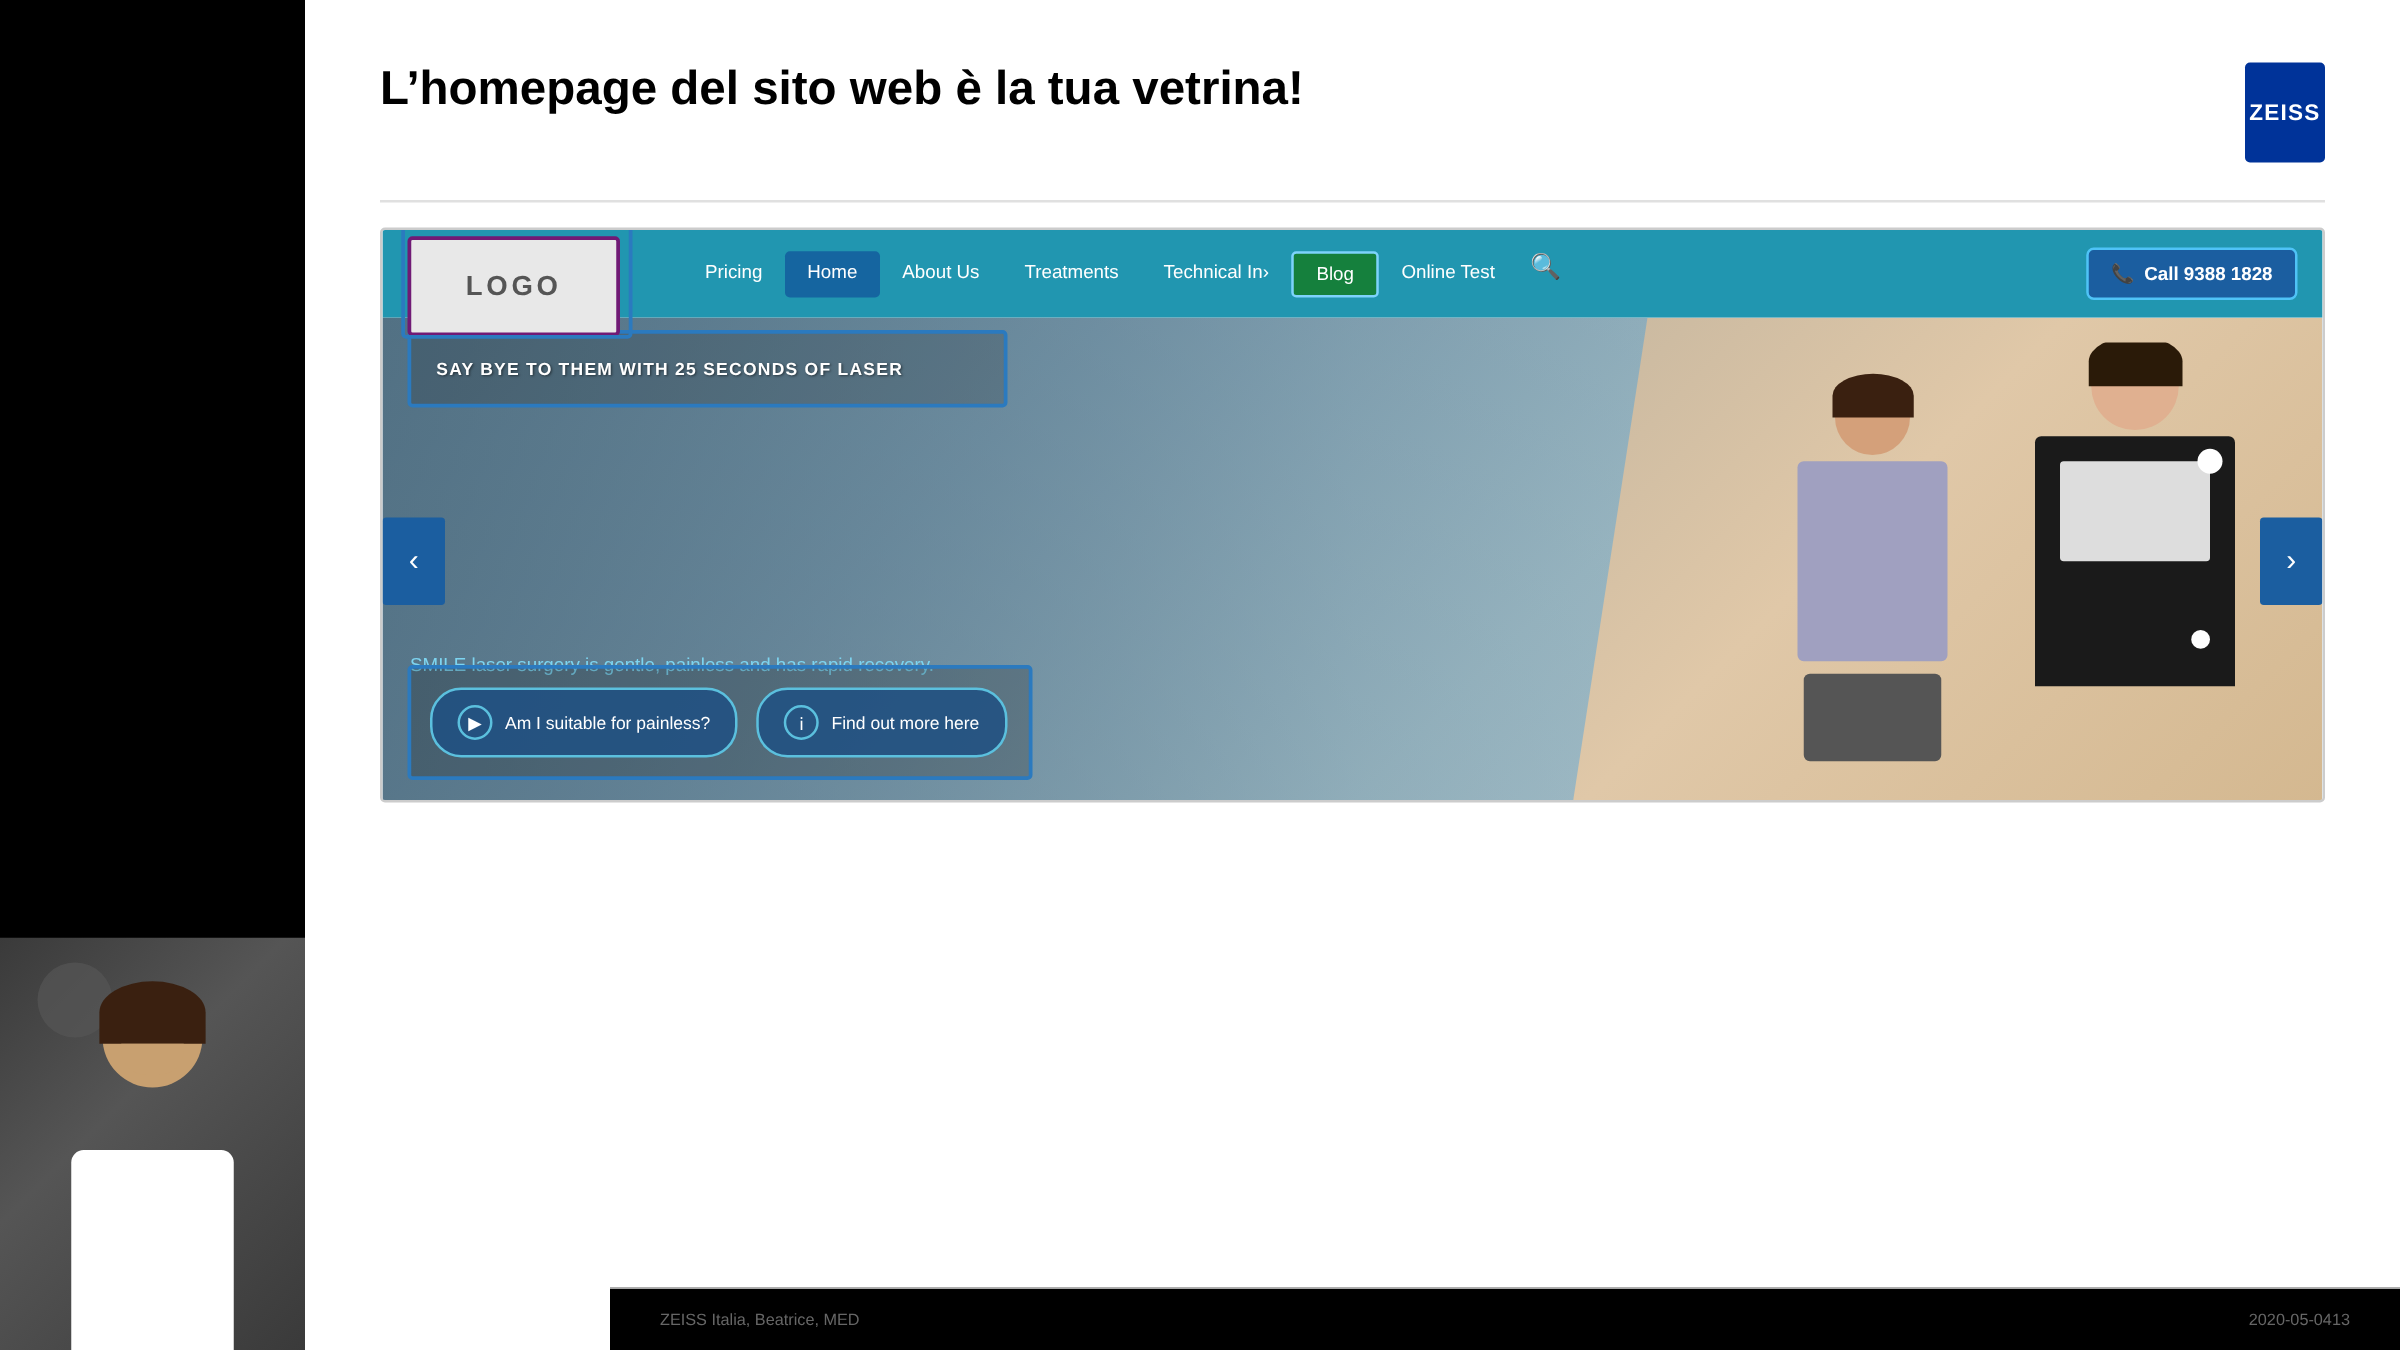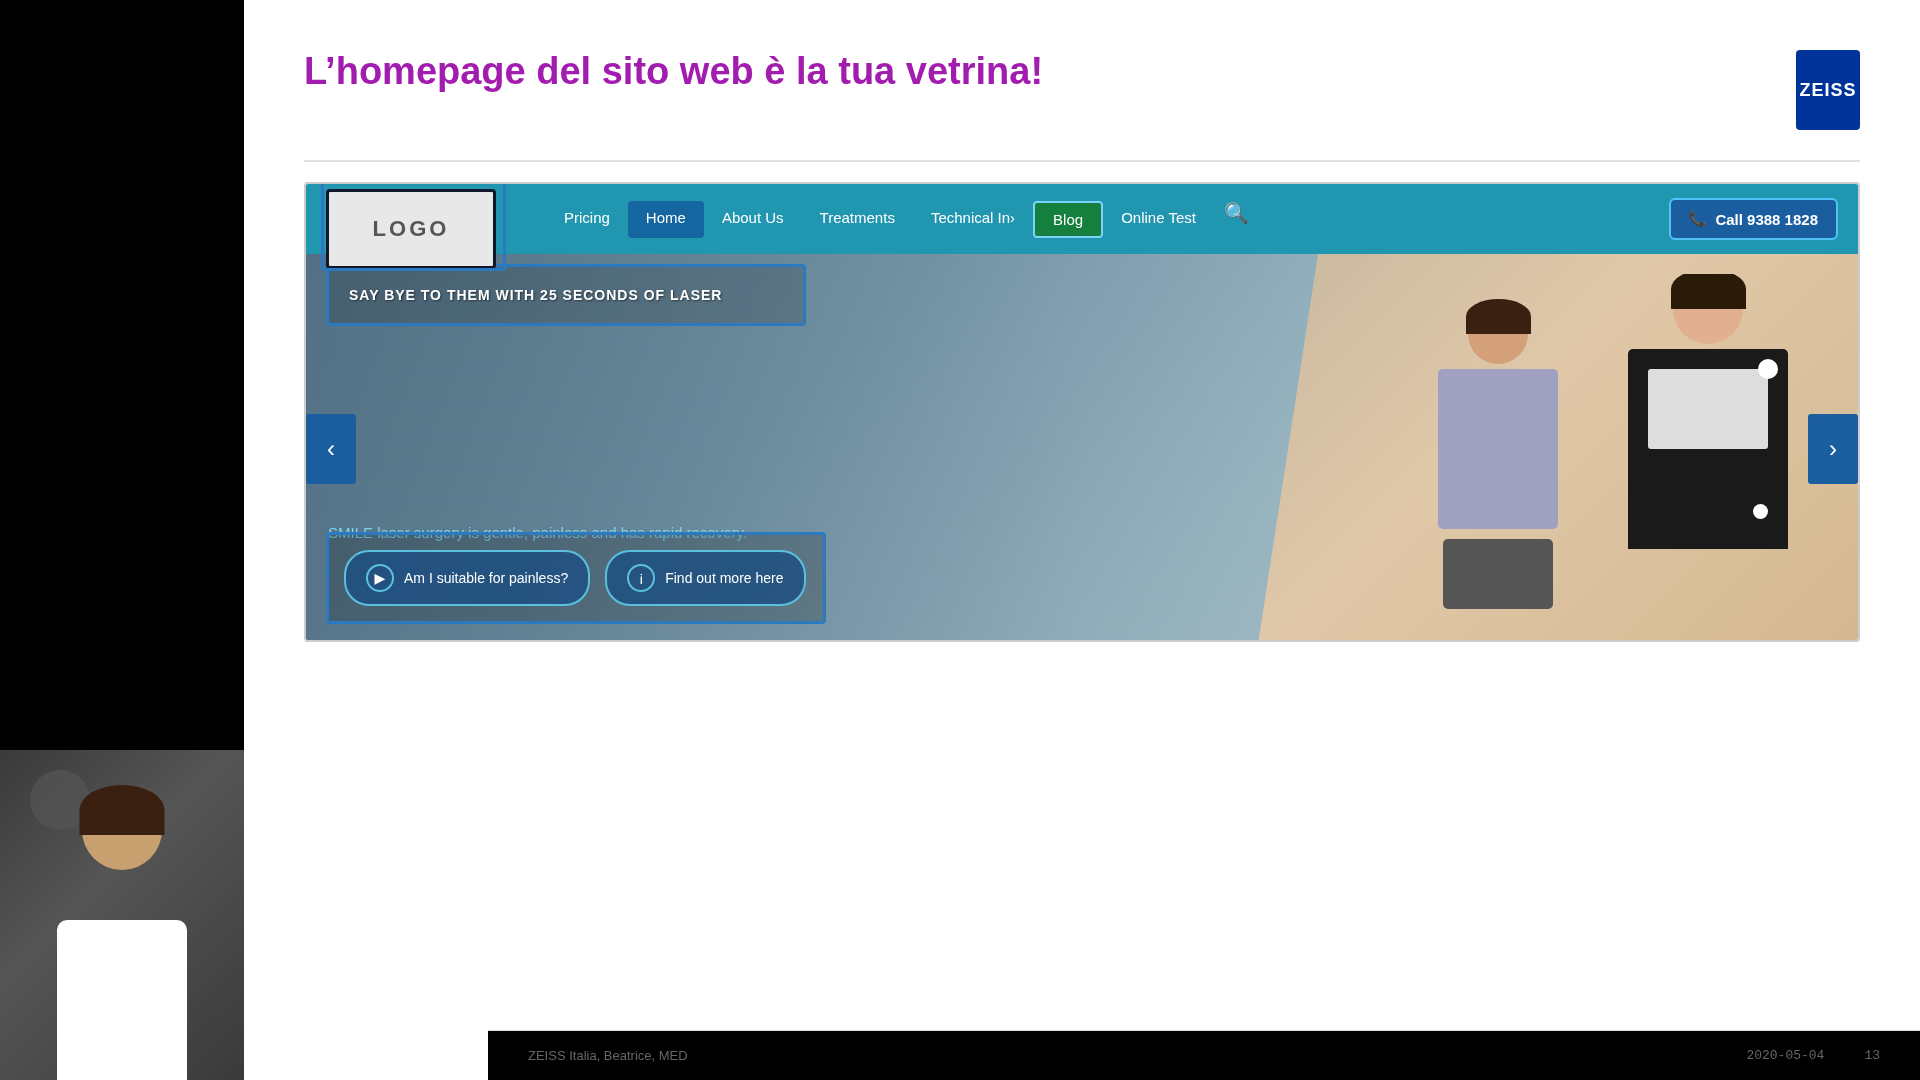--- a/index.html
+++ b/index.html
@@ -56,21 +56,21 @@
     .slide-header {
       padding: 50px 60px 30px 60px;
       display: flex;
       align-items: flex-start;
       justify-content: space-between;
     }
 
     .slide-title {
       font-size: 38px;
       font-weight: bold;
-      color: #a21caf;
+      color: #000000;
       font-family: Arial, sans-serif;
     }
 
     .zeiss-logo {
       width: 64px;
       height: 80px;
       background: #003399;
       border-radius: 4px;
       display: flex;
       align-items: center;
@@ -97,21 +97,21 @@
       height: 70px;
       display: flex;
       align-items: center;
       padding: 0 20px;
       position: relative;
       z-index: 10;
     }
 
     .logo-box {
       background: #e8e8e8;
-      border: 3px solid #0f172a;
+      border: 3px solid #701a75;
       border-radius: 4px;
       width: 170px;
       height: 80px;
       display: flex;
       align-items: center;
       justify-content: center;
       font-size: 22px;
       font-weight: bold;
       color: #555;
       letter-spacing: 3px;
@@ -456,19 +456,19 @@
 
       <div class="carousel-arrow right">
         <span>›</span>
       </div>
 
     </div>
   </div>
 
   <div class="slide-footer">
     <span>ZEISS Italia, Beatrice, MED</span>
-    <div style="display:flex; gap:40px;font-family:Liberation Mono, monospace;">
+    <div style="display:flex; ">
       <span>2020-05-04</span>
       <span>13</span>
     </div>
   </div>
 
 </div>
 
 </body></html>

